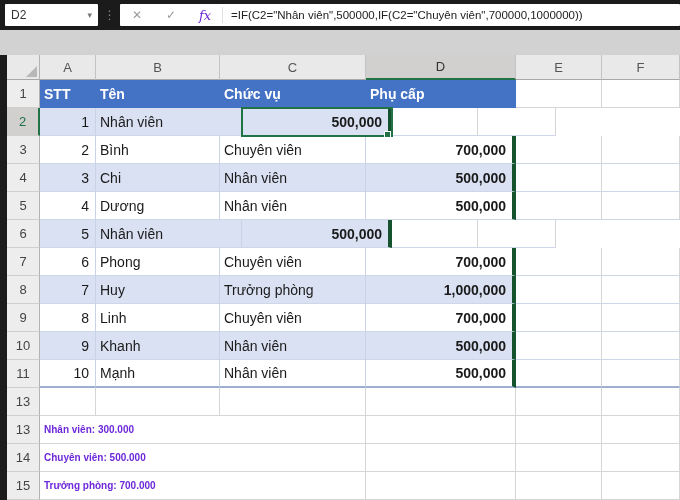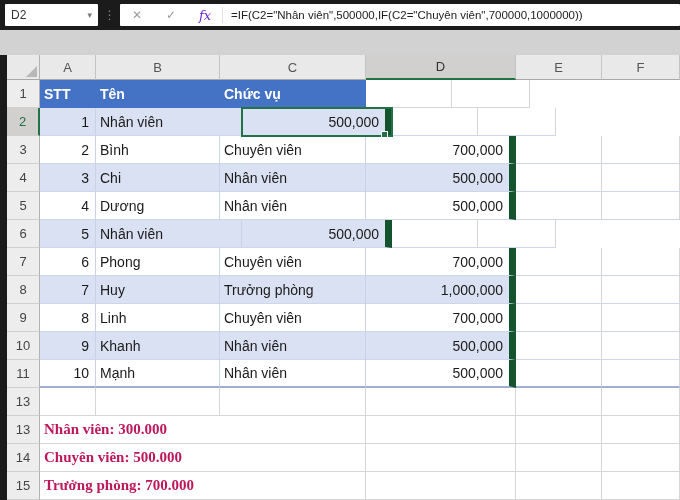--- a/index.html
+++ b/index.html
@@ -38,30 +38,30 @@
   .col-d { width:150px; } .col-e { width:86px; } .col-f { width:78px; }
   .col-abc { width:326px; }
 
   .c { flex:0 0 auto; display:flex; align-items:center; font-size:14px; color:#1a1a1a; padding:0 4px; overflow:visible; white-space:nowrap; }
   .c.num { justify-content:flex-end; padding-right:6px; }
   .gl { border-right:1px solid #d6d6d6; border-bottom:1px solid #d6d6d6; }
 
   
   .trow .c { border-bottom:1px solid #cdd7e9; }
   .trow .col-a, .trow .col-b, .trow .col-c { border-right:1px solid #c9d3e6; }
-  .trow .col-d { border-right:7px solid #14532d; }
+  .trow .col-d { border-right:4px solid #14532d;font-weight:bold; }
   .band { background:#D9E1F2; }
   .thead-row { background:#4472C4; }
   .thead-row .c { color:#ffffff; font-weight:bold; border:none; }
   .tbottom .c { border-bottom:2px solid #9db0cf; }
 
   .selcell { position:relative; z-index:3; outline:2px solid #217346; outline-offset:-1px; background:#D9E1F2; }
   .selcell::after { content:""; position:absolute; right:-3px; bottom:-3px; width:5px; height:5px; background:#217346; border:1px solid #fff; }
 
-  .note { font-weight:bold; font-size:15px; color:#be185d;font-family:Liberation Serif, serif; }
+  .note { font-weight:bold; font-size:10px; color:#6d28d9; }
 </style>
 </head>
 <body>
 
 <div class="app">
 
   <div class="fbar">
     <div class="namebox">
       <span class="nb-text">D2</span>
       <span class="nb-drop">▾</span>
@@ -89,20 +89,21 @@
       <div class="chead col-e">E</div>
       <div class="chead col-f">F</div>
     </div>
 
     <div class="row">
       <div class="rh">1</div>
       <div class="thead-row" style="display:flex">
         <div class="c col-a">STT</div>
         <div class="c col-b">Tên</div>
         <div class="c col-c">Chức vụ</div>
+        <div class="c col-d">Phụ cấp</div>
       </div>
       <div class="c col-e gl"></div>
       <div class="c col-f gl"></div>
     </div>
 
     <div class="row trow">
       <div class="rh selrow">2</div>
       <div class="c col-a num band">1</div>
       <div class="c col-c band">Nhân viên</div>
       <div class="c col-d num band selcell">500,000</div>

